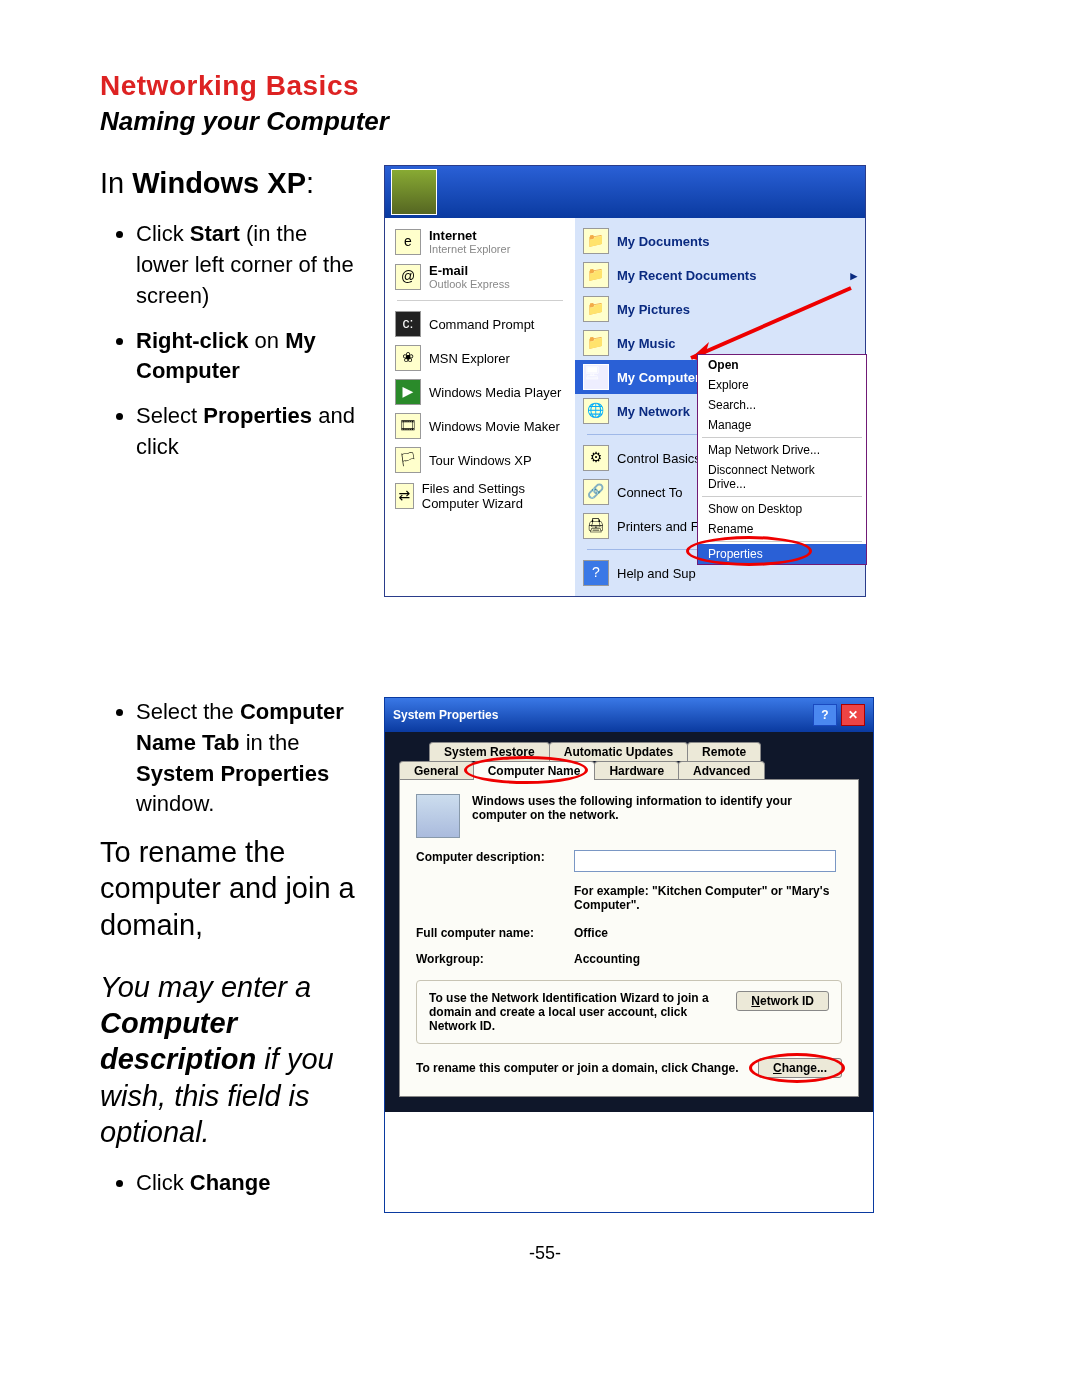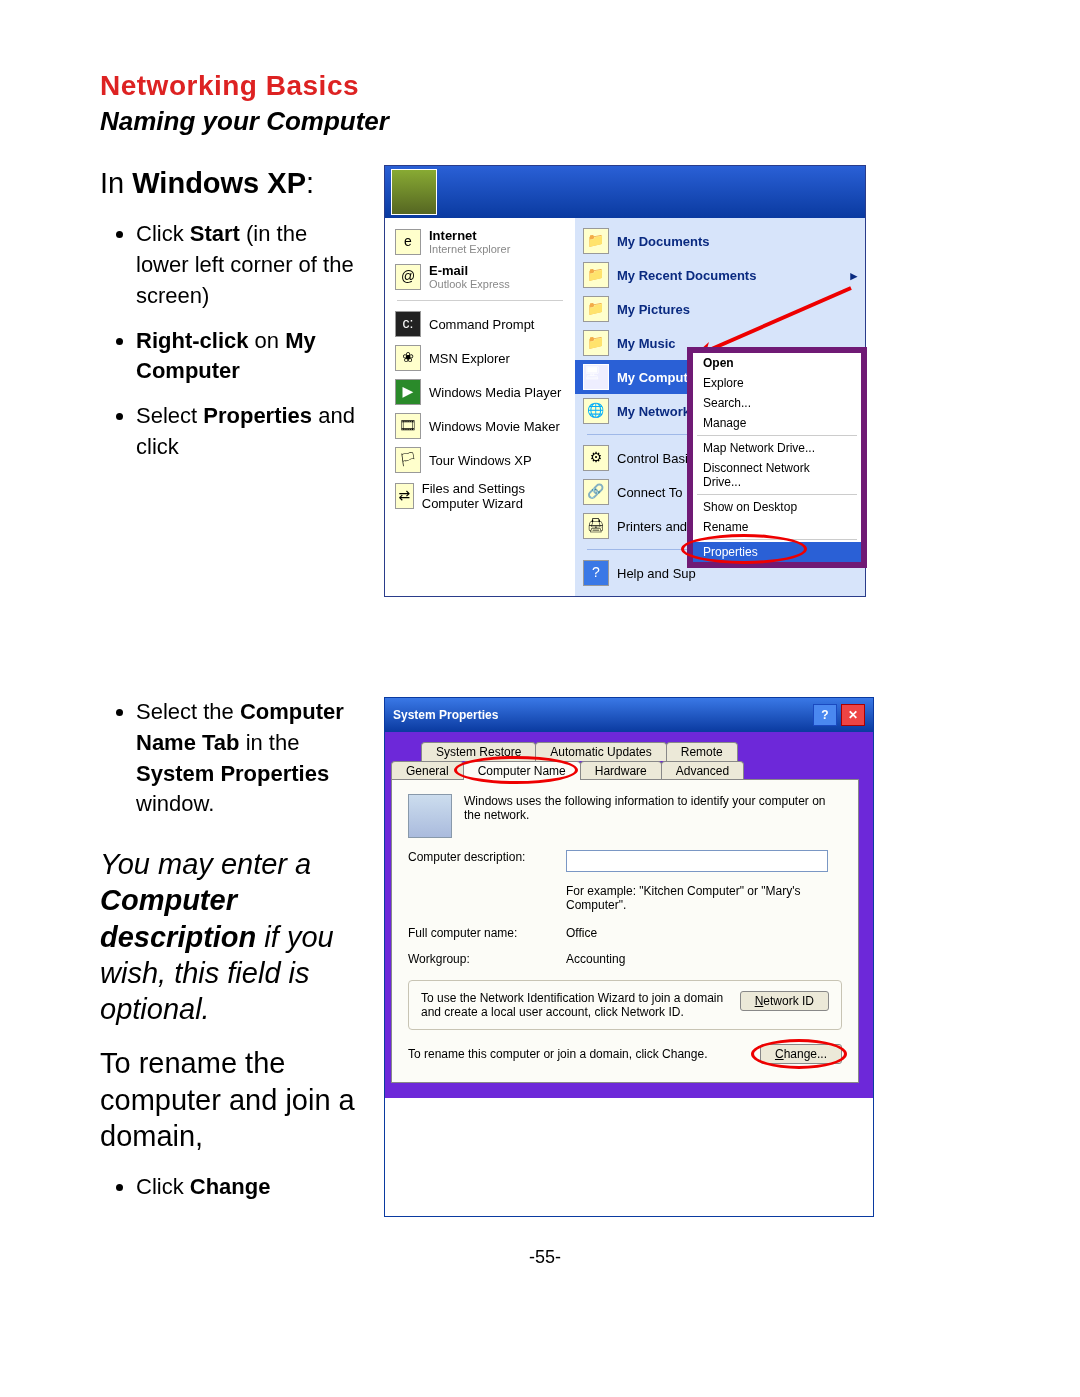--- a/index.html
+++ b/index.html
@@ -114,24 +114,24 @@
   .s1-sel {
     background: #2a60d6; color:#fff;
     display: flex; align-items:center; gap:8px;
     padding: 4px 8px;
   }
   .s1-sel .ico { width:24px;height:24px;background:#eef;border:1px solid #fff; }
 
   .s1-context {
     position: absolute;
     right: -2px;
-    top: 129px;
+    top: 136px;
     width: 168px;
     background: #fff;
-    border: 6px solid #701a75;
+    border: 1px solid #701a75;
     font-size: 12px;
     z-index: 5;
   }
   .s1-ctx-item { padding: 3px 10px; }
   .s1-ctx-item.bold { font-weight: bold; }
   .s1-ctx-sep { height:1px; background:#ccc; margin:2px 4px; }
   .s1-ctx-sel {
     background: #2a60d6; color:#fff; padding: 3px 10px;
     position: relative;
   }
@@ -164,22 +164,23 @@
   }
   .s2-tb-btns { display:flex; gap:4px; }
   .s2-tb-btn {
     width: 22px; height: 20px;
     display:flex; align-items:center; justify-content:center;
     font-weight: bold;
   }
   .s2-help { background:#4a88f0; border:1px solid #1a4ac0; color:#fff; }
   .s2-close { background:#e44; border:1px solid #a00; color:#fff; }
   .s2-body {
-    background: #6d28d9;
-    padding: 10px 14px 14px 6px;
+    background: #0f172a;
+    padding: 10px 14px 14px 14px;
+    font-weight: bold;
   }
   .s2-tabs {
     position: relative;
   }
   .s2-tabrow {
     display: flex;
   }
   .s2-tab {
     border: 1px solid #888;
     border-bottom: none;
@@ -375,24 +376,24 @@
 
   <div style="height:100px"></div>
 
   <div class="two-col">
     <div class="left">
       <ul class="bullets">
         <li>
           <span>Select the </span><span class="bold">Computer Name Tab</span><span> in the </span><span class="bold">System Properties</span><span> window.</span>
         </li>
       </ul>
+      <p class="p">To rename the computer and join a domain,</p>
       <p class="p italic" style="margin-top:26px">
         <span>You may enter a </span><span class="bold">Computer description</span><span> if you wish, this field is optional.</span>
       </p>
-      <p class="p">To rename the computer and join a domain,</p>
       <ul class="bullets">
         <li>
           <span>Click </span><span class="bold">Change</span>
         </li>
       </ul>
     </div>
 
     <div class="shot2">
       <div class="s2-titlebar">
         <span>System Properties</span>

